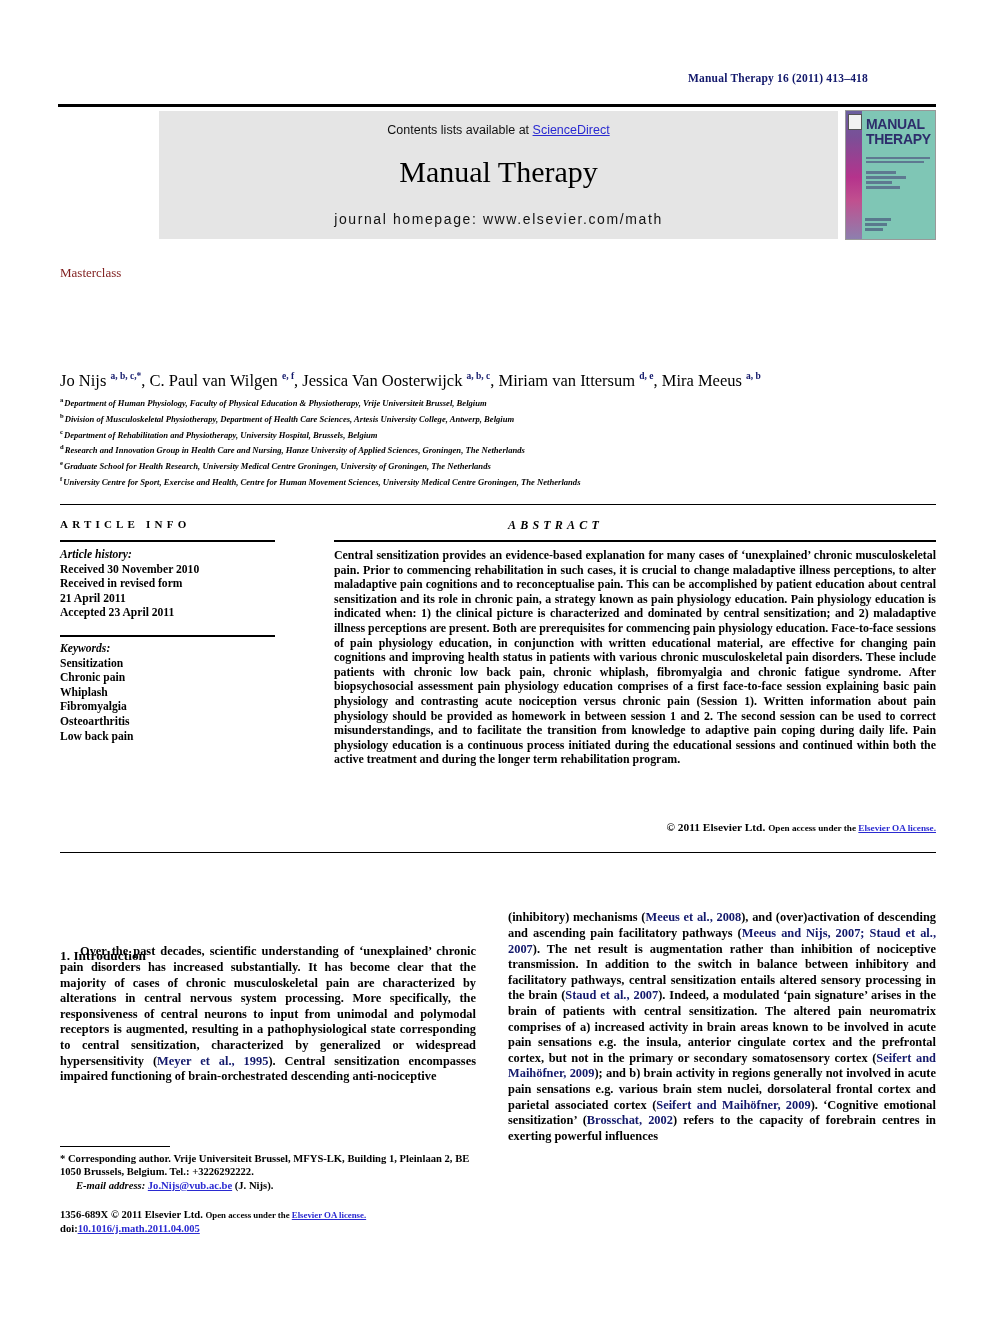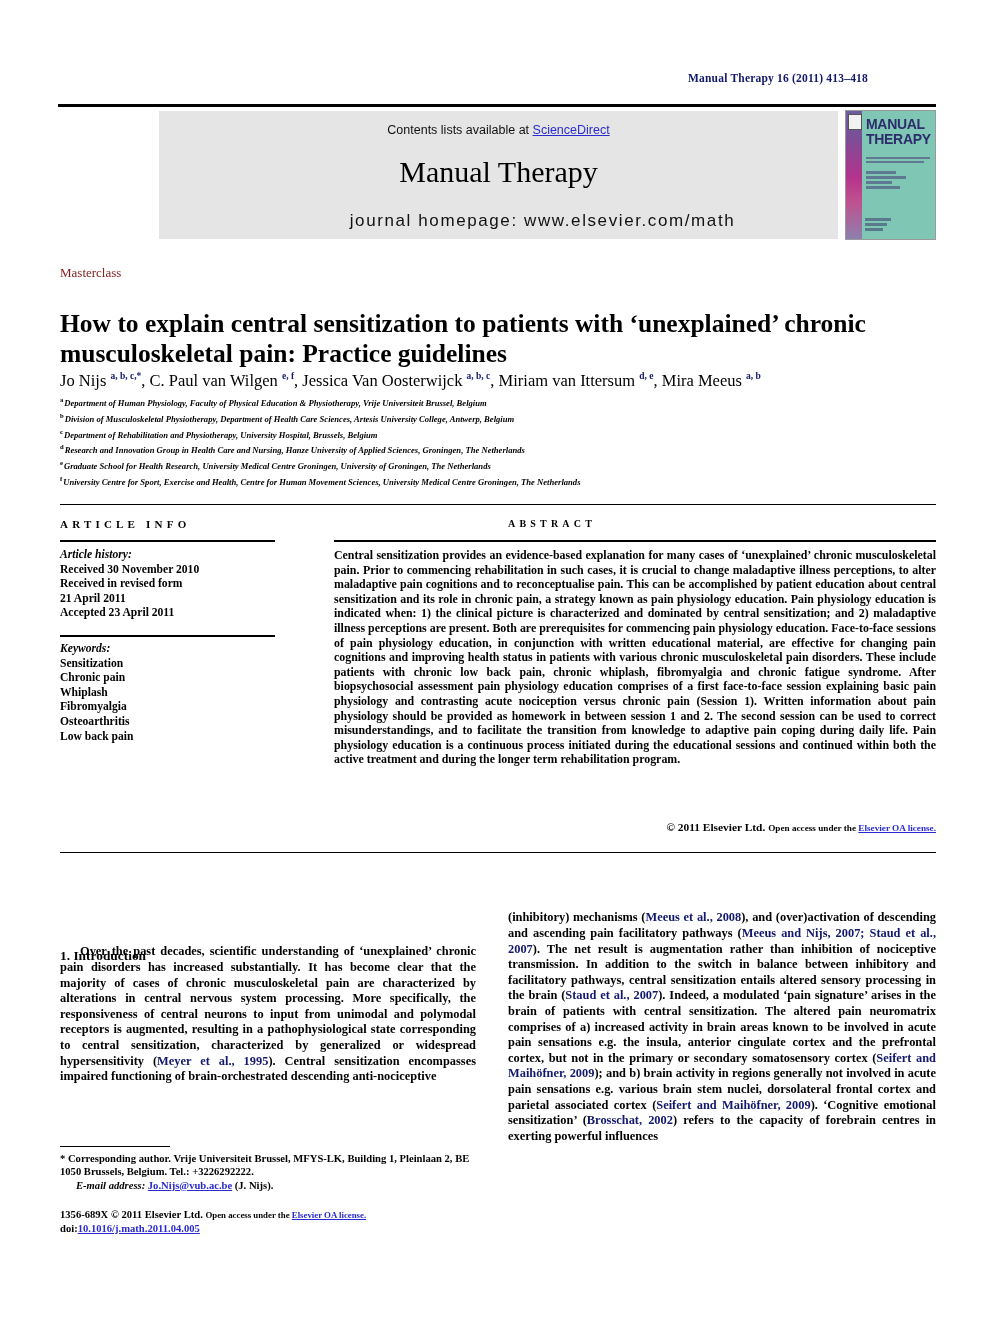--- a/index.html
+++ b/index.html
@@ -91,24 +91,23 @@
     font-family: "Liberation Serif", serif;
     font-size: 30px;
     color: #000;
   }
   .banner-home {
     position: absolute;
     left: 0; top: 100px;
     width: 679px;
     text-align: center;
     font-family: "Liberation Sans", sans-serif;
-    font-size: 17px;
+    font-size: 14px;
     letter-spacing: 1.6px;
     color: #111;
-    padding-left: 44px;
   }
 
   .cover {
     position: absolute;
     left: 787px; top: 3px;
     width: 91px;
     height: 130px;
     background: #7fc6b5;
     border: 1px solid #999;
     box-sizing: border-box;
@@ -216,23 +215,24 @@
   .info-head {
     position: absolute;
     left: 60px; top: 518px;
     font-size: 11px;
     font-weight: bold;
     letter-spacing: 4.2px;
   }
   .abs-head {
     position: absolute;
     left: 508px; top: 518px;
-    font-size: 10px;
+    font-size: 12px;
     font-weight: bold;
     letter-spacing: 4.2px;
+    font-style: italic;
   }
   .info-rule1 {
     position: absolute;
     left: 60px; top: 540px;
     width: 215px;
     border-top: 2px solid #000;
   }
   .abs-rule1 {
     position: absolute;
     left: 334px; top: 540px;
@@ -384,21 +384,20 @@
       </div>
       <div class="cover-foot">
         <i style="width:26px"></i>
           <i style="width:22px"></i>
           <i style="width:18px"></i>
       </div>
     </div>
   </div>
 
   <div class="masterclass">Masterclass</div>
-  <h1 class="art-title">How to explain central sensitization to patients with ‘unexplained’ chronic musculoskeletal pain: Practice guidelines</h1>
 
   <div class="authors">Jo Nijs <sup>a, b, c,</sup><sup>*</sup>, C. Paul van Wilgen <sup>e, f</sup>, Jessica Van Oosterwijck <sup>a, b, c</sup>, Miriam van Ittersum <sup>d, e</sup>, Mira Meeus <sup>a, b</sup></div>
 
   <div class="affils">
       <div><sup>a</sup>Department of Human Physiology, Faculty of Physical Education &amp; Physiotherapy, Vrije Universiteit Brussel, Belgium</div>
       <div><sup>b</sup>Division of Musculoskeletal Physiotherapy, Department of Health Care Sciences, Artesis University College, Antwerp, Belgium</div>
       <div><sup>c</sup>Department of Rehabilitation and Physiotherapy, University Hospital, Brussels, Belgium</div>
       <div><sup>d</sup>Research and Innovation Group in Health Care and Nursing, Hanze University of Applied Sciences, Groningen, The Netherlands</div>
       <div><sup>e</sup>Graduate School for Health Research, University Medical Centre Groningen, University of Groningen, The Netherlands</div>
       <div><sup>f</sup>University Centre for Sport, Exercise and Health, Centre for Human Movement Sciences, University Medical Centre Groningen, The Netherlands</div>

